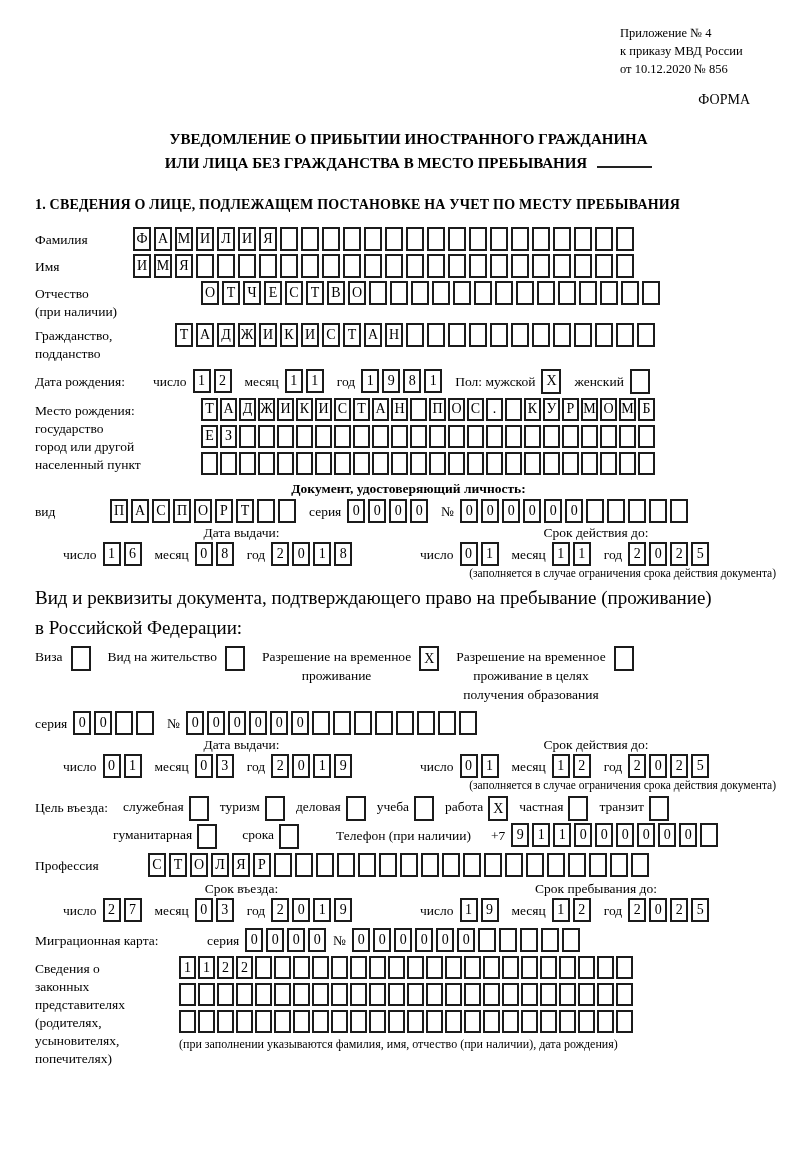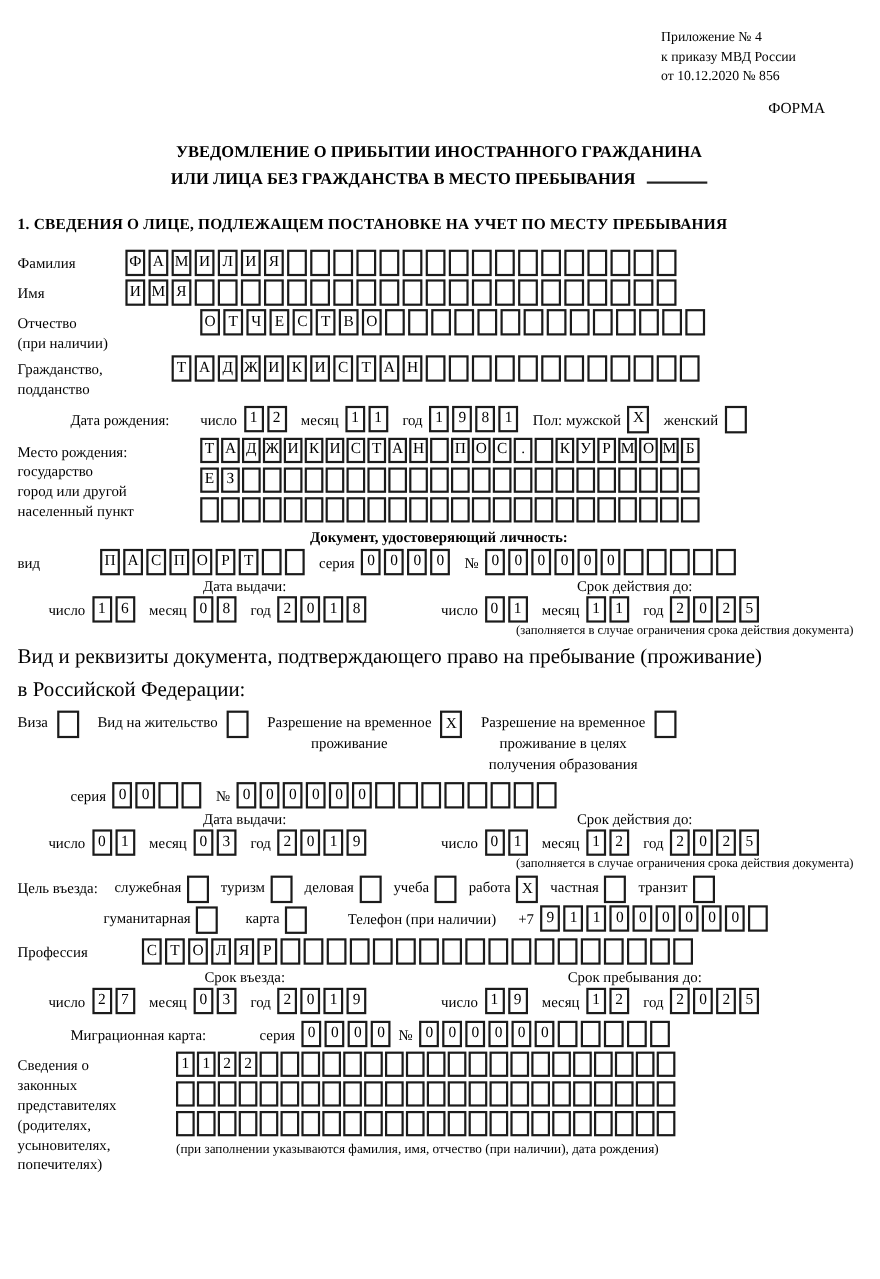--- a/index.html
+++ b/index.html
@@ -2,21 +2,21 @@
 <html><head>
 <meta charset="utf-8">
 <style>
   * { margin:0; padding:0; box-sizing:border-box; }
   html,body { background:#ffffff; }
   body {
     width:800px; height:1163px; overflow:hidden;
     font-family:"Liberation Serif", serif; color:#000;
     font-size:14px;
   }
-  .page { padding:24px 18px 0 16px; }
+  .page { padding:24px 18px 0 35px; }
 
   
   .appendix { margin-left:585px; font-size:12.5px; line-height:1.45; }
   .appendix .grp2 { margin-top:5px; }
   .forma { margin-top:14px; text-align:right; padding-right:32px; font-weight:normal; font-size:14px; }
 
   
   .title { margin-top:20px; text-align:center; font-weight:bold; font-size:15px; line-height:1.55; }
   .blank-line { display:inline-block; width:55px; border-bottom:2px solid #222; height:12px; margin-left:10px; }
 
@@ -32,21 +32,21 @@
   }
   .cells.compact .cell { width:17px; margin-right:2px; height:23px; }
   .cells.cb .cell { width:20px; height:25px; }
   .flabel { font-size:13.5px; padding-top:5px; flex:none; }
   .dlabel { font-size:13.5px; padding-top:5px; flex:none; margin-right:6px; }
   .ml { margin-left:10px; }
   .label-col { flex:none; font-size:13.5px; line-height:1.33; padding-top:4px; }
   .cells-col .cells { display:flex; margin-bottom:4px; }
 
   .mt14 { margin-top:14px; }
-  .mt6 { margin-top:6px;margin-left:48px; } .mt4 { margin-top:4px; } .mt3 { margin-top:3px; } .mt2 { margin-top:2px; }
+  .mt6 { margin-top:6px; } .mt4 { margin-top:4px; } .mt3 { margin-top:3px; } .mt2 { margin-top:2px; }
 
   .lw98 { width:98px; } .lw140 { width:140px; } .lw166 { width:166px; }
   .lw75 { width:75px; } .lw113 { width:113px; }
 
   .center-bold { text-align:center; font-weight:bold; font-size:13.5px; }
 
   
   .dates-row { display:flex; }
   .dates-col { }
   .dates-col.left { width:385px; padding-left:28px; }
@@ -601,21 +601,21 @@
     <div class="opt">
       <span class="opt-lines">
           <span>гуманитарная</span>
         </span>
       <span class="cells cb">
           <span class="cell"></span>
         </span>
     </div>
     <div class="opt" style="margin-left:14px">
       <span class="opt-lines">
-          <span>карта</span>
+          <span>срока</span>
         </span>
       <span class="cells cb">
           <span class="cell"></span>
         </span>
     </div>
     <span class="dlabel" style="margin-left:26px">Телефон (при наличии)</span>
     <span class="phone-prefix">+7</span>
     <span class="cells">
         <span class="cell">9</span>
         <span class="cell">1</span>

